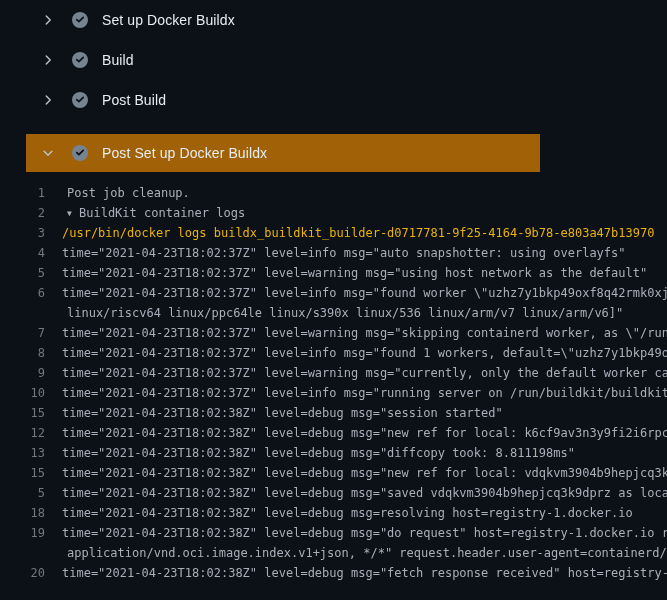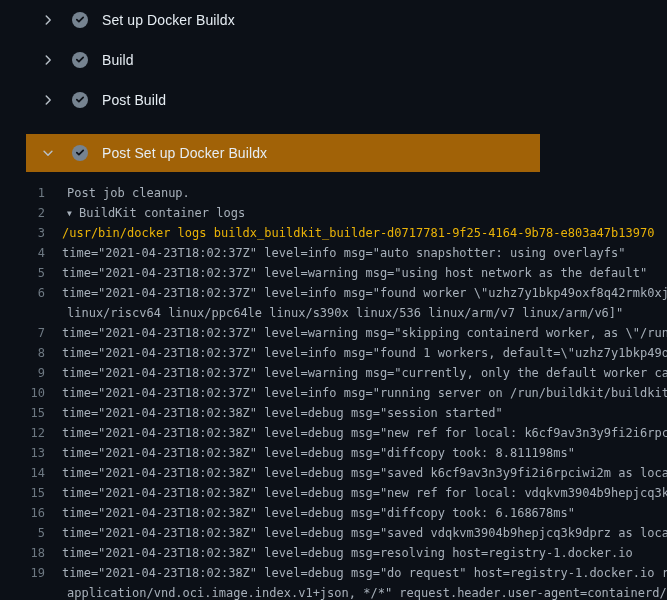--- a/index.html
+++ b/index.html
@@ -208,34 +208,26 @@
   <div class="log-line">
     <span class="log-num">12</span>
     <span class="log-text indent1"><span class="log-text-content">time="2021-04-23T18:02:38Z" level=debug msg="new ref for local: k6cf9av3n3y9fi2i6rpc</span></span>
   </div>
 
   <div class="log-line">
     <span class="log-num">13</span>
     <span class="log-text indent1"><span class="log-text-content">time="2021-04-23T18:02:38Z" level=debug msg="diffcopy took: 8.811198ms"</span></span>
   </div>
 
-  <div class="log-line">
-    <span class="log-num">14</span>
-    <span class="log-text indent1"><span class="log-text-content">time="2021-04-23T18:02:38Z" level=debug msg="saved k6cf9av3n3y9fi2i6rpciwi2m as loca</span></span>
-  </div>
 
   <div class="log-line">
     <span class="log-num">15</span>
     <span class="log-text indent1"><span class="log-text-content">time="2021-04-23T18:02:38Z" level=debug msg="new ref for local: vdqkvm3904b9hepjcq3k</span></span>
   </div>
 
-  <div class="log-line">
-    <span class="log-num">16</span>
-    <span class="log-text indent1"><span class="log-text-content">time="2021-04-23T18:02:38Z" level=debug msg="diffcopy took: 6.168678ms"</span></span>
-  </div>
 
   <div class="log-line">
     <span class="log-num">5</span>
     <span class="log-text indent1"><span class="log-text-content">time="2021-04-23T18:02:38Z" level=debug msg="saved vdqkvm3904b9hepjcq3k9dprz as loca</span></span>
   </div>
 
   <div class="log-line">
     <span class="log-num">18</span>
     <span class="log-text indent1"><span class="log-text-content">time="2021-04-23T18:02:38Z" level=debug msg=resolving host=registry-1.docker.io</span></span>
   </div>

